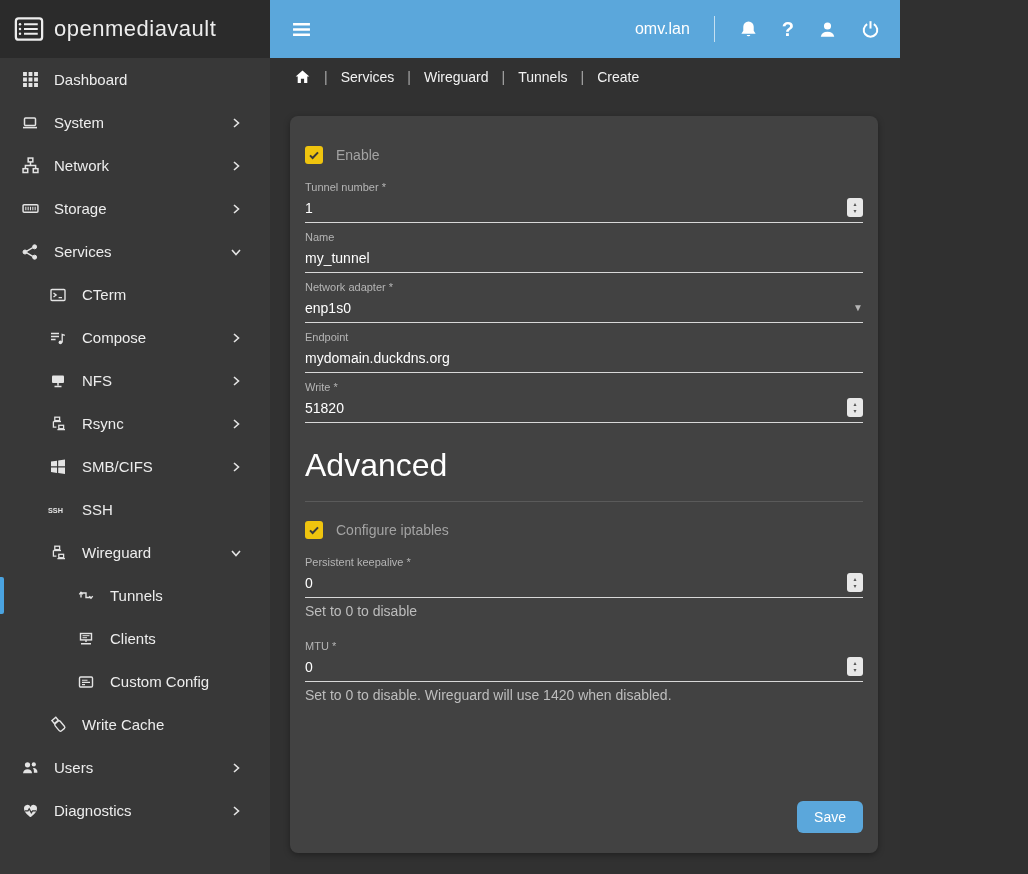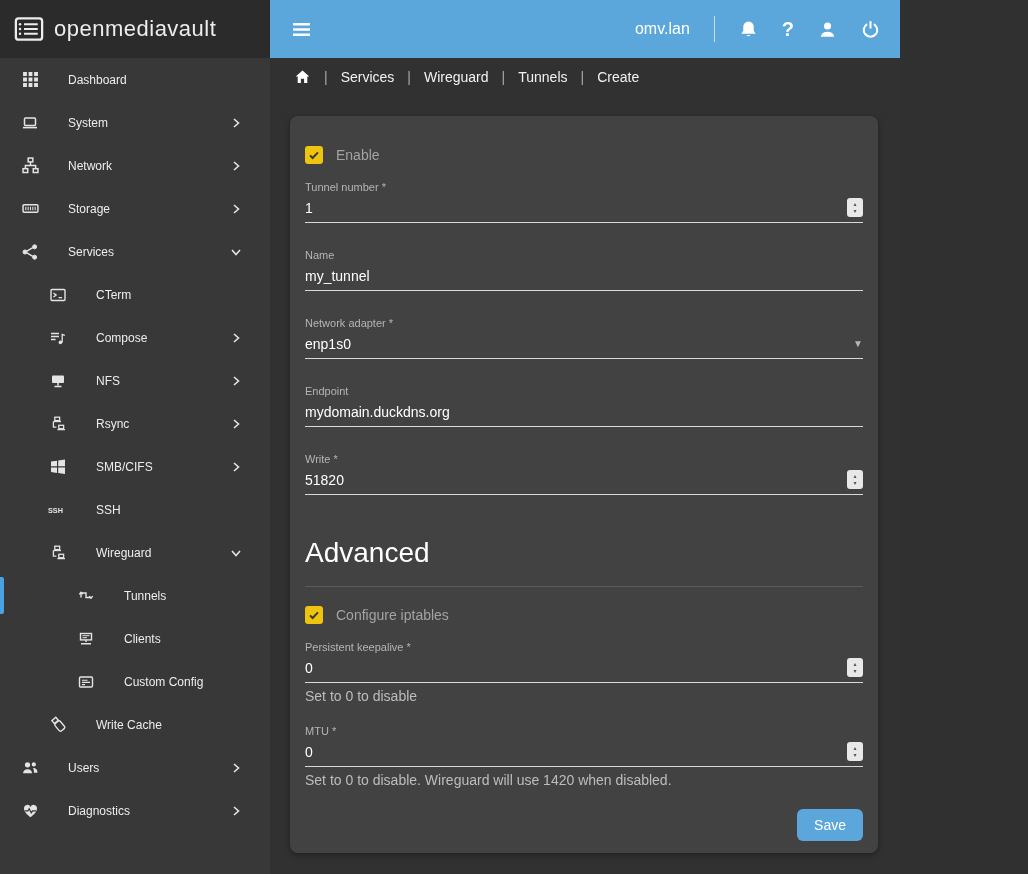--- a/index.html
+++ b/index.html
@@ -12,21 +12,21 @@
   .app { display: flex; width: 900px; height: 874px; }
 
   
   .sidebar { width: 270px; flex: none; background: #383838; display: flex; flex-direction: column; }
   .logo-bar { height: 58px; flex: none; background: #2b2b2b; display: flex; align-items: center; padding-left: 14px; gap: 10px; }
   .logo-bar svg { color: #ededed; }
   .logo-text { font-size: 22px; color: #ededed; letter-spacing: .5px; font-weight: 400; }
   .nav { flex: 1; padding-top: 0; }
   .nav-item { position: relative; height: 43px; display: flex; align-items: center; cursor: pointer; color: #ededed; }
   .nav-item .nav-icon { width: 20px; display: flex; justify-content: center; color: #e4e4e4; }
-  .nav-item .nav-label { margin-left: 28px; font-size: 12px; }
+  .nav-item .nav-label { margin-left: 14px; font-size: 15px; }
   .nav-item .chevron { position: absolute; right: 28px; display: flex; color: #e4e4e4; }
   .lvl0 { padding-left: 20px; }
   .lvl1 { padding-left: 48px; }
   .lvl2 { padding-left: 76px; }
   .nav-item.active::before {
     content: ""; position: absolute; left: 0; top: 3px; bottom: 3px; width: 4px;
     background: #4aa3e0; border-radius: 0 2px 2px 0;
   }
 
   
@@ -48,37 +48,37 @@
   .card {
     background: #424242; border-radius: 8px; height: 737px;
     padding: 30px 15px 14px 15px; box-shadow: 0 2px 6px rgba(0,0,0,.35);
     display: flex; flex-direction: column;
   }
 
   .checkbox-row { display: flex; align-items: center; margin-bottom: 17px; }
   .checkbox { width: 18px; height: 18px; border-radius: 3px; background: #efc40e; display: flex; align-items: center; justify-content: center; cursor: pointer; flex: none; }
   .checkbox-label { margin-left: 13px; font-size: 14px; color: #a3a3a3; }
 
-  .field { margin-bottom: 26px; }
+  .field { margin-bottom: 8px; }
   .field-label { display: block; font-size: 11px; color: #b5b5b5; margin-bottom: 5px; }
   .value-row { display: flex; align-items: center; border-bottom: 1px solid #d8d8d8; padding-bottom: 5px; min-height: 25px; }
   .value-row input {
     flex: 1; background: transparent; border: 0; outline: none;
     color: #fff; font-size: 14px; font-family: "Liberation Sans", sans-serif; padding: 0;
   }
   .spinner {
     width: 16px; height: 19px; background: #e8e8e8; border-radius: 3px;
     display: flex; flex-direction: column; align-items: center; justify-content: center;
     color: #555; font-size: 6px; line-height: 7px; cursor: pointer; flex: none;
   }
   .select-caret { color: #b5b5b5; font-size: 10px; cursor: pointer; flex: none; }
   .hint { font-size: 14px; color: #bdbdbd; margin-top: 5px; }
   .field.hinted { margin-bottom: 21px; }
 
-  .advanced-heading { font-size: 28px; font-weight: 400; color: #fff; margin-top: 16px; }
+  .advanced-heading { font-size: 32px; font-weight: 400; color: #fff; margin-top: 16px; }
   .section-divider { border: 0; border-top: 1px solid #5a5a5a; margin: 17px 0 19px 0; }
 
   .actions { margin-top: auto; display: flex; justify-content: flex-end; align-items: center; gap: 26px; padding-bottom: 6px; }
   .btn-save {
     background: #5ba7db; border: 0; color: #fff; font-size: 14px; font-family: "Liberation Sans", sans-serif;
     padding: 8px 17px; border-radius: 6px; cursor: pointer;
   }
 </style>
 </head>
 <body>

